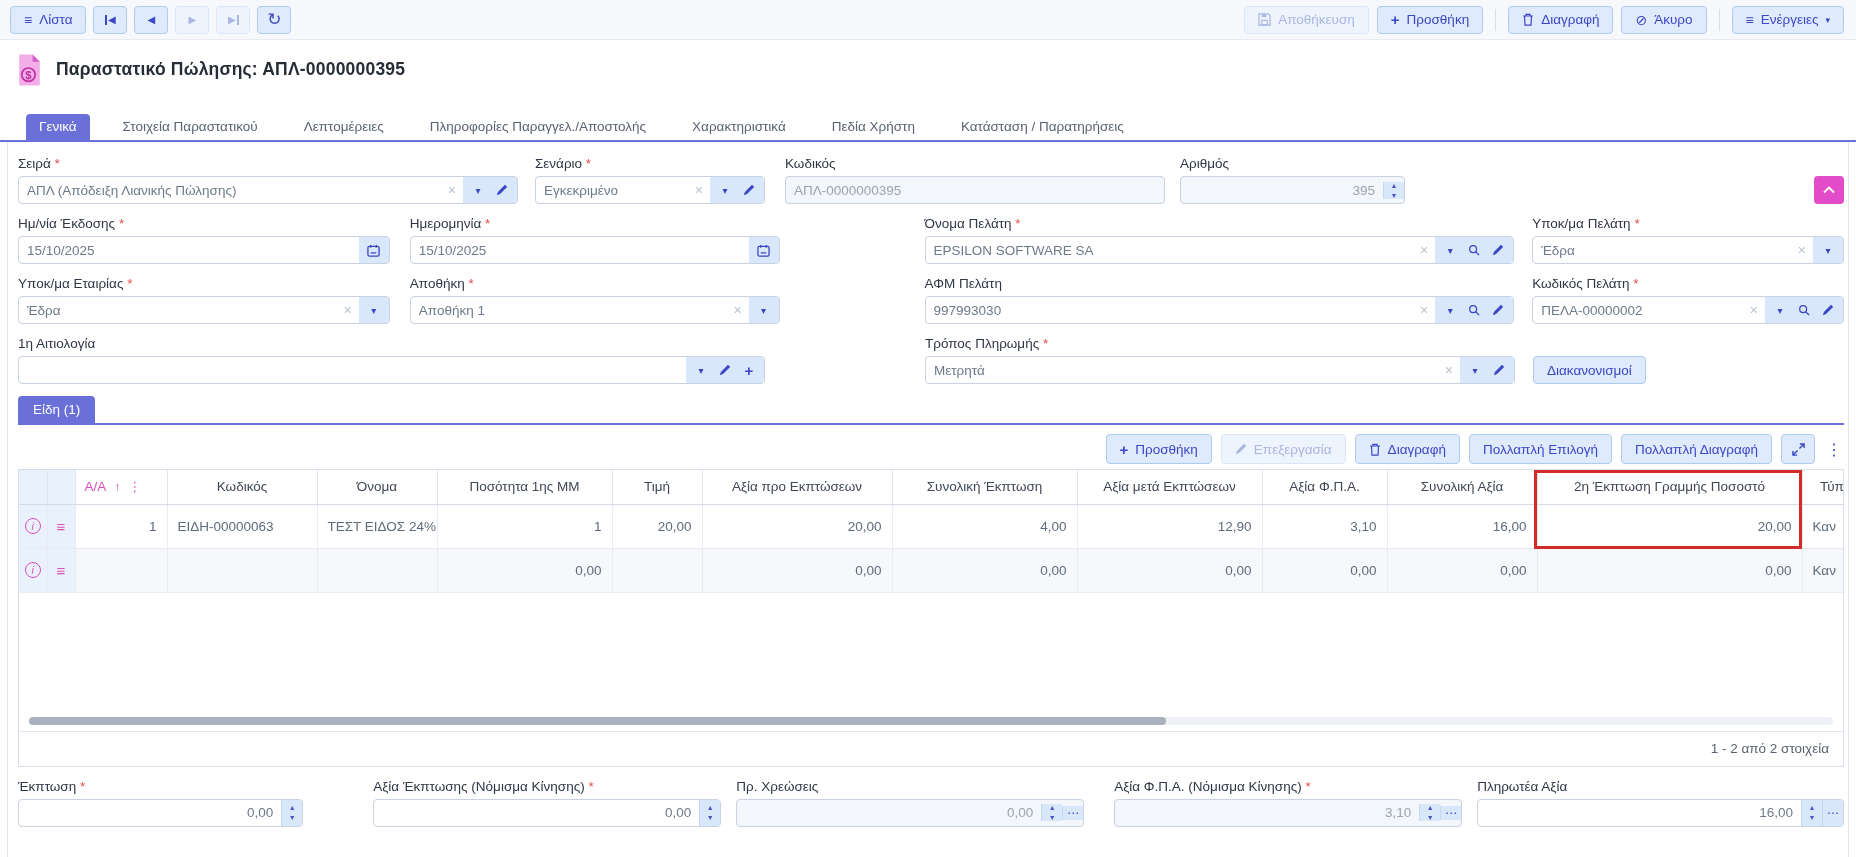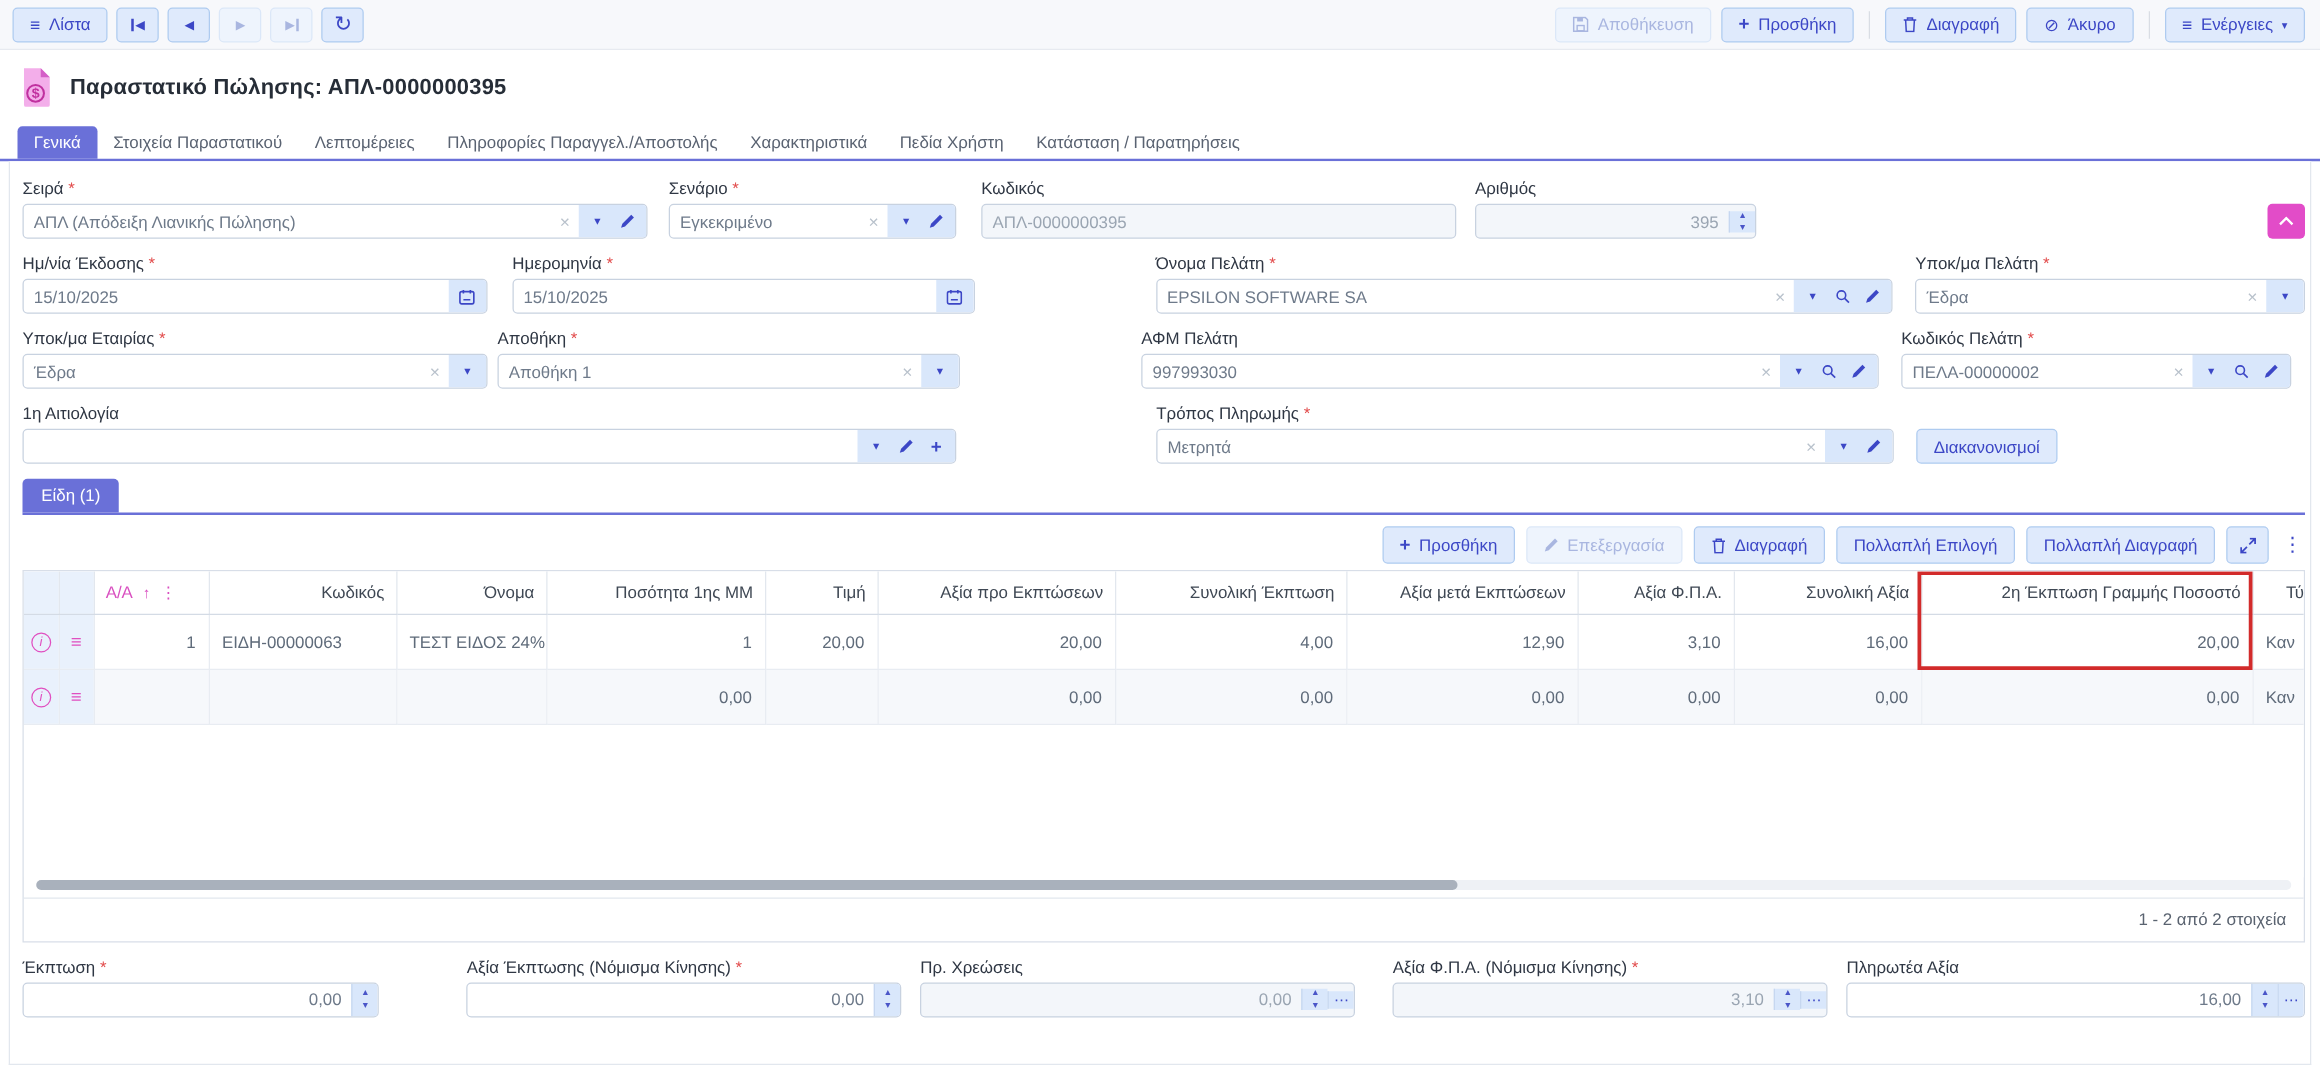--- a/index.html
+++ b/index.html
@@ -25,21 +25,21 @@
   .caret { font-size:9px; }
   .menu-glyph { font-size:14px; font-weight:bold; }
   .plus-glyph { font-size:15px; font-weight:bold; }
   .cancel-glyph { font-size:14px; }
 
   
   .titlebar { display:flex; align-items:center; gap:13px; padding:13px 0 4px 16px; }
   .title { font-size:17.5px; font-weight:bold; color:#262d37; letter-spacing:.2px; }
 
   
-  .tabs { display:flex; align-items:flex-end; gap:0; padding-left:14px; margin-top:11px;
+  .tabs { display:flex; align-items:flex-end; gap:20px; padding-left:26px; margin-top:24px;
           border-bottom:2px solid #6a70d8; }
   .tab { padding:5px 13px 6px; color:#5a6372; font-size:13.5px; cursor:pointer; white-space:nowrap; }
   .tab.active { background:#6a70d8; color:#fff; border-radius:4px 4px 0 0; }
 
   
   .panel { margin:0 7px; border:1px solid #e2e7ee; border-top:none; height:723px;
            padding:14px 4px 0 10px; position:relative; background:#fff; }
 
   .frow { display:flex; margin-bottom:12px; }
   .field { display:flex; flex-direction:column; }
@@ -83,21 +83,21 @@
   .barcode-lines { width:13px; height:15px;
       background:repeating-linear-gradient(90deg,#f7c7ef 0 1.5px,transparent 1.5px 4px); }
   .grid-actions { margin-left:auto; display:flex; align-items:center; gap:9px; }
   .grid-actions .btn { height:30px; }
   .kebab-btn { background:none; border:none; color:#3c47c6; font-size:16px; width:20px; cursor:pointer; }
 
   .grid-box { border:1px solid #d8dee8; margin-top:5px; position:relative; overflow:hidden; }
   .grid-scroll { overflow:hidden; position:relative; }
   table.grid { border-collapse:collapse; table-layout:fixed; width:1843px; }
   .grid th { height:34px; padding:0 9px; font-weight:normal; font-size:13.5px; color:#3f4854;
-             text-align:right; border-right:1px solid #e2e7ee; border-bottom:1px solid #d4dbe5;
+             text-align:center; border-right:1px solid #e2e7ee; border-bottom:1px solid #d4dbe5;
              background:#fff; white-space:nowrap; overflow:hidden; }
   .grid th.iconcol, .grid td.iconcol { background:#e9f1fc; text-align:center; padding:0; }
   .grid td { height:44px; padding:0 10px; font-size:13.5px; color:#5f6b7a;
              border-right:1px solid #e8ecf2; border-bottom:1px solid #e8ecf2;
              white-space:nowrap; overflow:hidden; background:#fff; }
   .grid tr.alt td { background:#f6f8fb; }
   .grid tr.alt td.iconcol { background:#e9f1fc; }
   .grid td.num, .grid th.num-h { text-align:right; }
   .aa-head { color:#d94fc0; display:flex; align-items:center; gap:8px; }
   .aa-head .sort { font-size:12px; }
@@ -340,21 +340,21 @@
         <div class="ibox">
           <input class="itext" value="Έδρα" style="">
           <span class="clear">×</span>
           <span class="ctrl">
             <span class="cbtn">
                 <span class="caret">▾</span>
               </span>
           </span>
         </div>
       </div>
-      <div class="field" style="width:370px;margin-left:8px">
+      <div class="field" style="width:370px;margin-left:20px">
         <div class="flabel req">Αποθήκη</div>
         <div class="ibox">
           <input class="itext" value="Αποθήκη 1" style="">
           <span class="clear">×</span>
           <span class="ctrl">
             <span class="cbtn">
                 <span class="caret">▾</span>
               </span>
           </span>
         </div>

